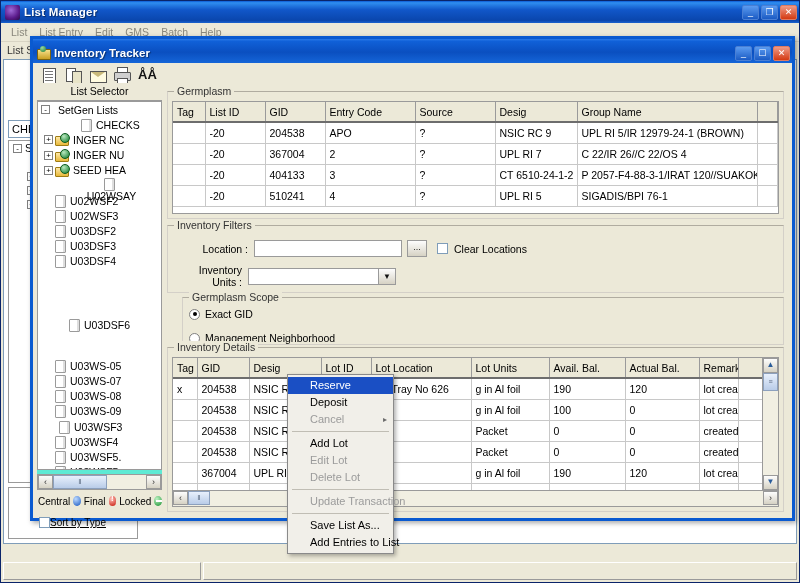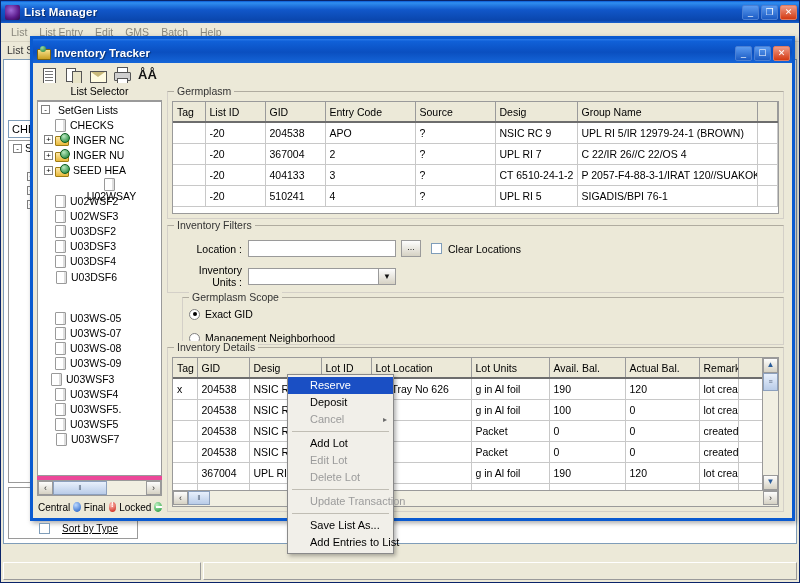--- a/index.html
+++ b/index.html
@@ -168,22 +168,22 @@
   .tb-print-out { position:absolute; left:5px; top:12px; width:9px; height:5px; background:#fff; border:1px solid #555; }
   .tb-bino { position:absolute; left:2px; top:3px; width:15px; height:12px; color:#111; font-size:13px; line-height:12px; font-weight:bold; font-family:"Liberation Sans", sans-serif; }
 
   .it-content {
     position: absolute; left: 0; top: 44px; right: 0; bottom: 0;
     background: #ece9d8;
   }
 
   
   .ls-pane {
-    position: absolute; left: 4px; top: 2px; width: 125px; bottom: 22px;
-    background: #ec4899;
+    position: absolute; left: 4px; top: 2px; width: 125px; bottom: 28px;
+    background: #5eead4;
   }
   .ls-header {
     height: 15px; text-align: center; font-size: 10.5px; color: #000;
     border-bottom: 1px solid #9a9a9a;
     background: #ece9d8;
   }
   .ls-tree {
     position: absolute; left: 0; top: 16px; right: 0; bottom: 20px;
     background: #fff; border: 1px solid #9a9a9a; box-sizing: border-box;
     overflow: hidden; font-size: 10.5px;
@@ -245,21 +245,21 @@
     display: flex; align-items: center; gap: 3px; font-size: 10px; padding-left: 1px;
   }
   .orb { width: 10px; height: 10px; border-radius: 50%; display: inline-block; }
   .orb.blue { background: radial-gradient(circle at 35% 30%, #bcd9ff, #1757c0); }
   .orb.red  { background: radial-gradient(circle at 35% 30%, #ffc0b8, #c8170a); position: relative; }
   .orb.red::after { content:"!"; position:absolute; left:0; right:0; top:-2px; color:#fff; font-size:8px; font-weight:bold; text-align:center; }
   .orb.green{ background: radial-gradient(circle at 35% 30%, #bff3c4, #179130); position: relative; }
   .orb.green::after { content:""; position:absolute; left:2px; top:4px; width:6px; height:2px; background:#fff; }
 
   .sortby {
-    position: absolute; left: 2px; bottom: -38px; display: flex; align-items: center; gap: 12px; font-size: 10px;
+    position: absolute; left: 2px; bottom: -38px; display: flex; align-items: center; gap: 0; font-size: 10px;
   }
   .chk {
     width: 11px; height: 11px; border: 1px solid #7f9db9; background: #fff; box-sizing: border-box;
     display:inline-block;
   }
 
   
   .right-pane {
     position: absolute; left: 134px; top: 2px; right: 4px; bottom: 4px;
   }
@@ -475,21 +475,21 @@
       <div class="ls-pane">
         <div class="ls-header">List Selector</div>
 
         <div class="ls-tree">
           <div class="ls-row" style="padding-left:3px">
             <span class="ls-box">-</span>
             <span class="ls-dots"></span>
             <span class="ls-label" style="font-weight:normal">SetGen Lists</span>
           </div>
           <div id="ls-items">
-              <div class="ls-row" style="padding-left: 6px;">
+              <div class="ls-row" style="padding-left: 18px; margin-left: 14px;">
                 <span class="ls-spacer"></span>
                 <span class="ico-page"></span>
                 <span class="ls-label">CHECKS</span>
               </div>
               <div class="ls-row" style="padding-left: 6px;">
                 <span class="ls-box">+</span>
                 <span class="ico-folder green"></span>
                 <span class="ls-label">INGER NC</span>
               </div>
               <div class="ls-row" style="padding-left: 6px;">
@@ -525,21 +525,21 @@
               <div class="ls-row" style="padding-left: 6px;">
                 <span class="ls-spacer"></span>
                 <span class="ico-page"></span>
                 <span class="ls-label">U03DSF3</span>
               </div>
               <div class="ls-row" style="padding-left: 6px;">
                 <span class="ls-spacer"></span>
                 <span class="ico-page"></span>
                 <span class="ls-label">U03DSF4</span>
               </div>
-              <div class="ls-row" style="padding-left: 7px;">
+              <div class="ls-row" style="padding-left: 20px; margin-top: 48px;">
                 <span class="ls-spacer"></span>
                 <span class="ico-page"></span>
                 <span class="ls-label">U03DSF6</span>
               </div>
               <div class="ls-row" style="padding-left: 6px; margin-top: 26px;">
                 <span class="ls-spacer"></span>
                 <span class="ico-page"></span>
                 <span class="ls-label">U03WS-05</span>
               </div>
               <div class="ls-row" style="padding-left: 6px;">
@@ -550,21 +550,21 @@
               <div class="ls-row" style="padding-left: 6px;">
                 <span class="ls-spacer"></span>
                 <span class="ico-page"></span>
                 <span class="ls-label">U03WS-08</span>
               </div>
               <div class="ls-row" style="padding-left: 6px;">
                 <span class="ls-spacer"></span>
                 <span class="ico-page"></span>
                 <span class="ls-label">U03WS-09</span>
               </div>
-              <div class="ls-row" style="padding-left: 2px;">
+              <div class="ls-row" style="padding-left: 10px;">
                 <span class="ls-spacer"></span>
                 <span class="ico-page"></span>
                 <span class="ls-label">U03WSF3</span>
               </div>
               <div class="ls-row" style="padding-left: 6px;">
                 <span class="ls-spacer"></span>
                 <span class="ico-page"></span>
                 <span class="ls-label">U03WSF4</span>
               </div>
               <div class="ls-row" style="padding-left: 6px;">
@@ -678,21 +678,21 @@
                     <td></td>
                   </tr>
                 </tbody>
             </table>
           </div>
         </div>
 
         <div class="group" id="filters-group">
           <span class="glegend">Inventory Filters</span>
 
-          <div class="fld-row" style="left:8px; top:14px;">
+          <div class="fld-row" style="left:14px; top:14px;">
             <span class="lbl" style="width:66px; margin-right:6px;">Location :</span>
             <span class="txtbox" style="width:148px"></span>
             <span class="btn-ellipsis" style="margin-left:5px">...</span>
             <span class="chk" style="margin-left:10px"></span>
             <span style="margin-left:6px">Clear Locations</span>
           </div>
 
           <div class="fld-row" style="left:8px; top:38px;">
             <span class="lbl" style="width:66px; margin-right:6px;">Inventory Units :</span>
             <span class="combo" style="width:148px">

